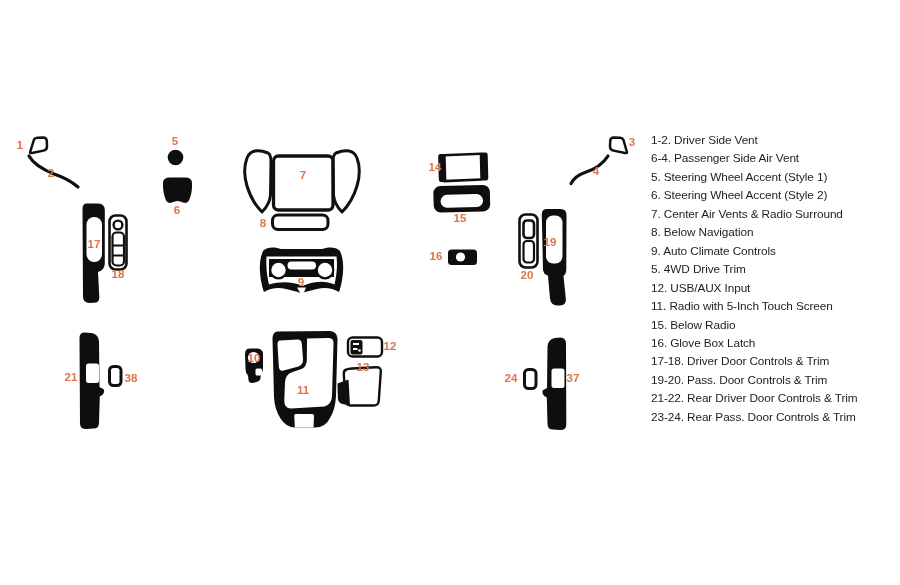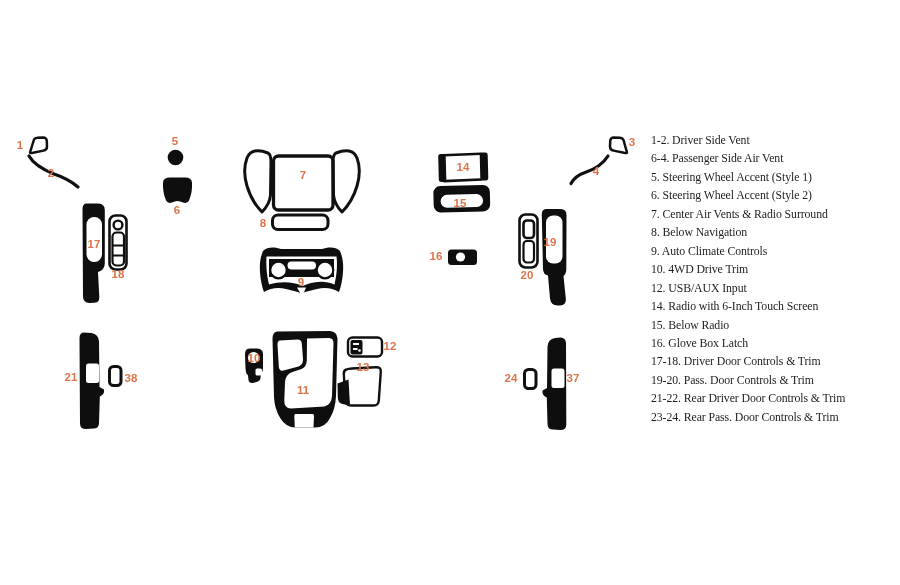--- a/index.html
+++ b/index.html
@@ -18,21 +18,21 @@
     position:absolute;transform:translate(-50%,-50%);
     color:var(--label-color);font-size:11.5px;font-weight:700;
     letter-spacing:0px;white-space:nowrap;line-height:1;
   }
   .legend{
     position:absolute;left:651px;top:131px;width:245px;
     color:var(--legend-color);
   }
   .legend-item{
     font-size:11.8px;line-height:18.45px;letter-spacing:-0.1px;
-    font-weight:500;white-space:nowrap;font-family:Liberation Serif, serif;
+    font-weight:500;white-space:nowrap;
   }
 </style>
 </head>
 <body>
 
 <div class="stage">
 
   <svg class="diagram-svg" width="900" height="585" viewBox="0 0 900 585">
     <g fill="none" stroke="#101010" stroke-linecap="round" stroke-linejoin="round">
 
@@ -174,44 +174,44 @@
     <span class="part-label" style="left:596px;top:172px">4</span>
     <span class="part-label" style="left:175px;top:142px">5</span>
     <span class="part-label" style="left:177px;top:211px">6</span>
     <span class="part-label" style="left:303px;top:176px">7</span>
     <span class="part-label" style="left:263px;top:224px">8</span>
     <span class="part-label" style="left:301px;top:283px">9</span>
     <span class="part-label" style="left:254px;top:359px">10</span>
     <span class="part-label" style="left:303px;top:391px">11</span>
     <span class="part-label" style="left:390px;top:347px">12</span>
     <span class="part-label" style="left:363px;top:368px">13</span>
-    <span class="part-label" style="left:463px;top:168px">14</span>
-    <span class="part-label" style="left:460px;top:204px">15</span>
+    <span class="part-label" style="left:435px;top:168px">14</span>
+    <span class="part-label" style="left:460px;top:219px">15</span>
     <span class="part-label" style="left:436px;top:257px">16</span>
     <span class="part-label" style="left:94px;top:245px">17</span>
     <span class="part-label" style="left:118px;top:275px">18</span>
     <span class="part-label" style="left:550px;top:243px">19</span>
     <span class="part-label" style="left:527px;top:276px">20</span>
     <span class="part-label" style="left:71px;top:378px">21</span>
     <span class="part-label" style="left:131px;top:379px">38</span>
     <span class="part-label" style="left:573px;top:379px">37</span>
     <span class="part-label" style="left:511px;top:379px">24</span>
   </div>
 
   <div class="legend">
     <div class="legend-item">1-2. Driver Side Vent</div>
     <div class="legend-item">6-4. Passenger Side Air Vent</div>
     <div class="legend-item">5. Steering Wheel Accent (Style 1)</div>
     <div class="legend-item">6. Steering Wheel Accent (Style 2)</div>
     <div class="legend-item">7. Center Air Vents &amp; Radio Surround</div>
     <div class="legend-item">8. Below Navigation</div>
     <div class="legend-item">9. Auto Climate Controls</div>
-    <div class="legend-item">10. 4WD Drive Trim</div>
+    <div class="legend-item">5. 4WD Drive Trim</div>
     <div class="legend-item">12. USB/AUX Input</div>
-    <div class="legend-item">14. Radio with 6-Inch Touch Screen</div>
+    <div class="legend-item">11. Radio with 5-Inch Touch Screen</div>
     <div class="legend-item">15. Below Radio</div>
     <div class="legend-item">16. Glove Box Latch</div>
     <div class="legend-item">17-18. Driver Door Controls &amp; Trim</div>
     <div class="legend-item">19-20. Pass. Door Controls &amp; Trim</div>
     <div class="legend-item">21-22. Rear Driver Door Controls &amp; Trim</div>
     <div class="legend-item">23-24. Rear Pass. Door Controls &amp; Trim</div>
   </div>
 
 </div>
 

